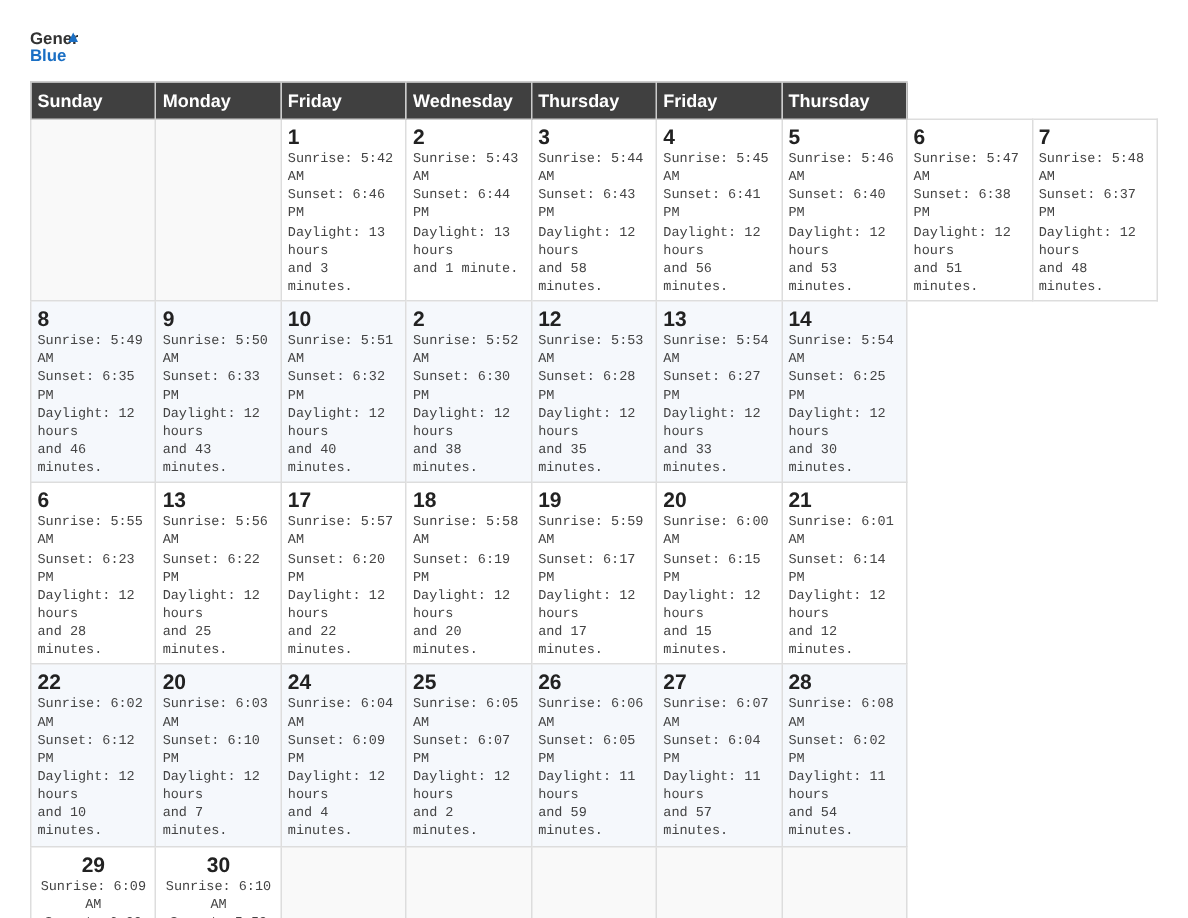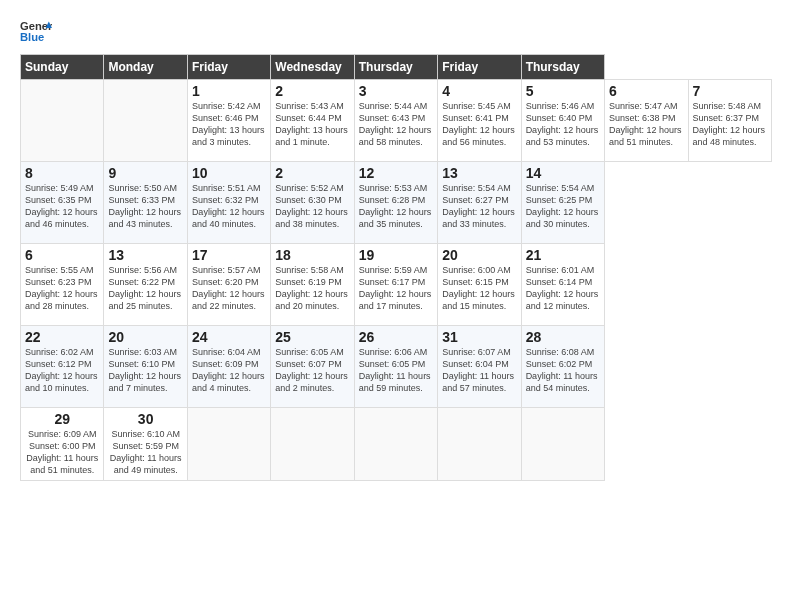--- a/index.html
+++ b/index.html
@@ -71,20 +71,21 @@
       font-size: 14px;
       font-weight: bold;
       color: #222;
       display: block;
       margin-bottom: 1px;
     }
     .day-info {
       font-size: 9px;
       color: #444;
       line-height: 1.35;
+      font-family: Liberation Mono, monospace;
     }
     td.empty {
       background: #f9f9f9;
     }
     tbody tr:last-child td {
       height: 70px;
       text-align: center;
     }
   </style>
 </head>
@@ -225,21 +226,21 @@
           </td>
           <td>
             <span class="day-num">25</span>
             <div class="day-info">Sunrise: 6:05 AM<br>Sunset: 6:07 PM<br>Daylight: 12 hours<br>and 2 minutes.</div>
           </td>
           <td>
             <span class="day-num">26</span>
             <div class="day-info">Sunrise: 6:06 AM<br>Sunset: 6:05 PM<br>Daylight: 11 hours<br>and 59 minutes.</div>
           </td>
           <td>
-            <span class="day-num">31</span>
+            <span class="day-num">27</span>
             <div class="day-info">Sunrise: 6:07 AM<br>Sunset: 6:04 PM<br>Daylight: 11 hours<br>and 57 minutes.</div>
           </td>
           <td>
             <span class="day-num">28</span>
             <div class="day-info">Sunrise: 6:08 AM<br>Sunset: 6:02 PM<br>Daylight: 11 hours<br>and 54 minutes.</div>
           </td>
         </tr>
         <tr>
           <td>
             <span class="day-num">29</span>

